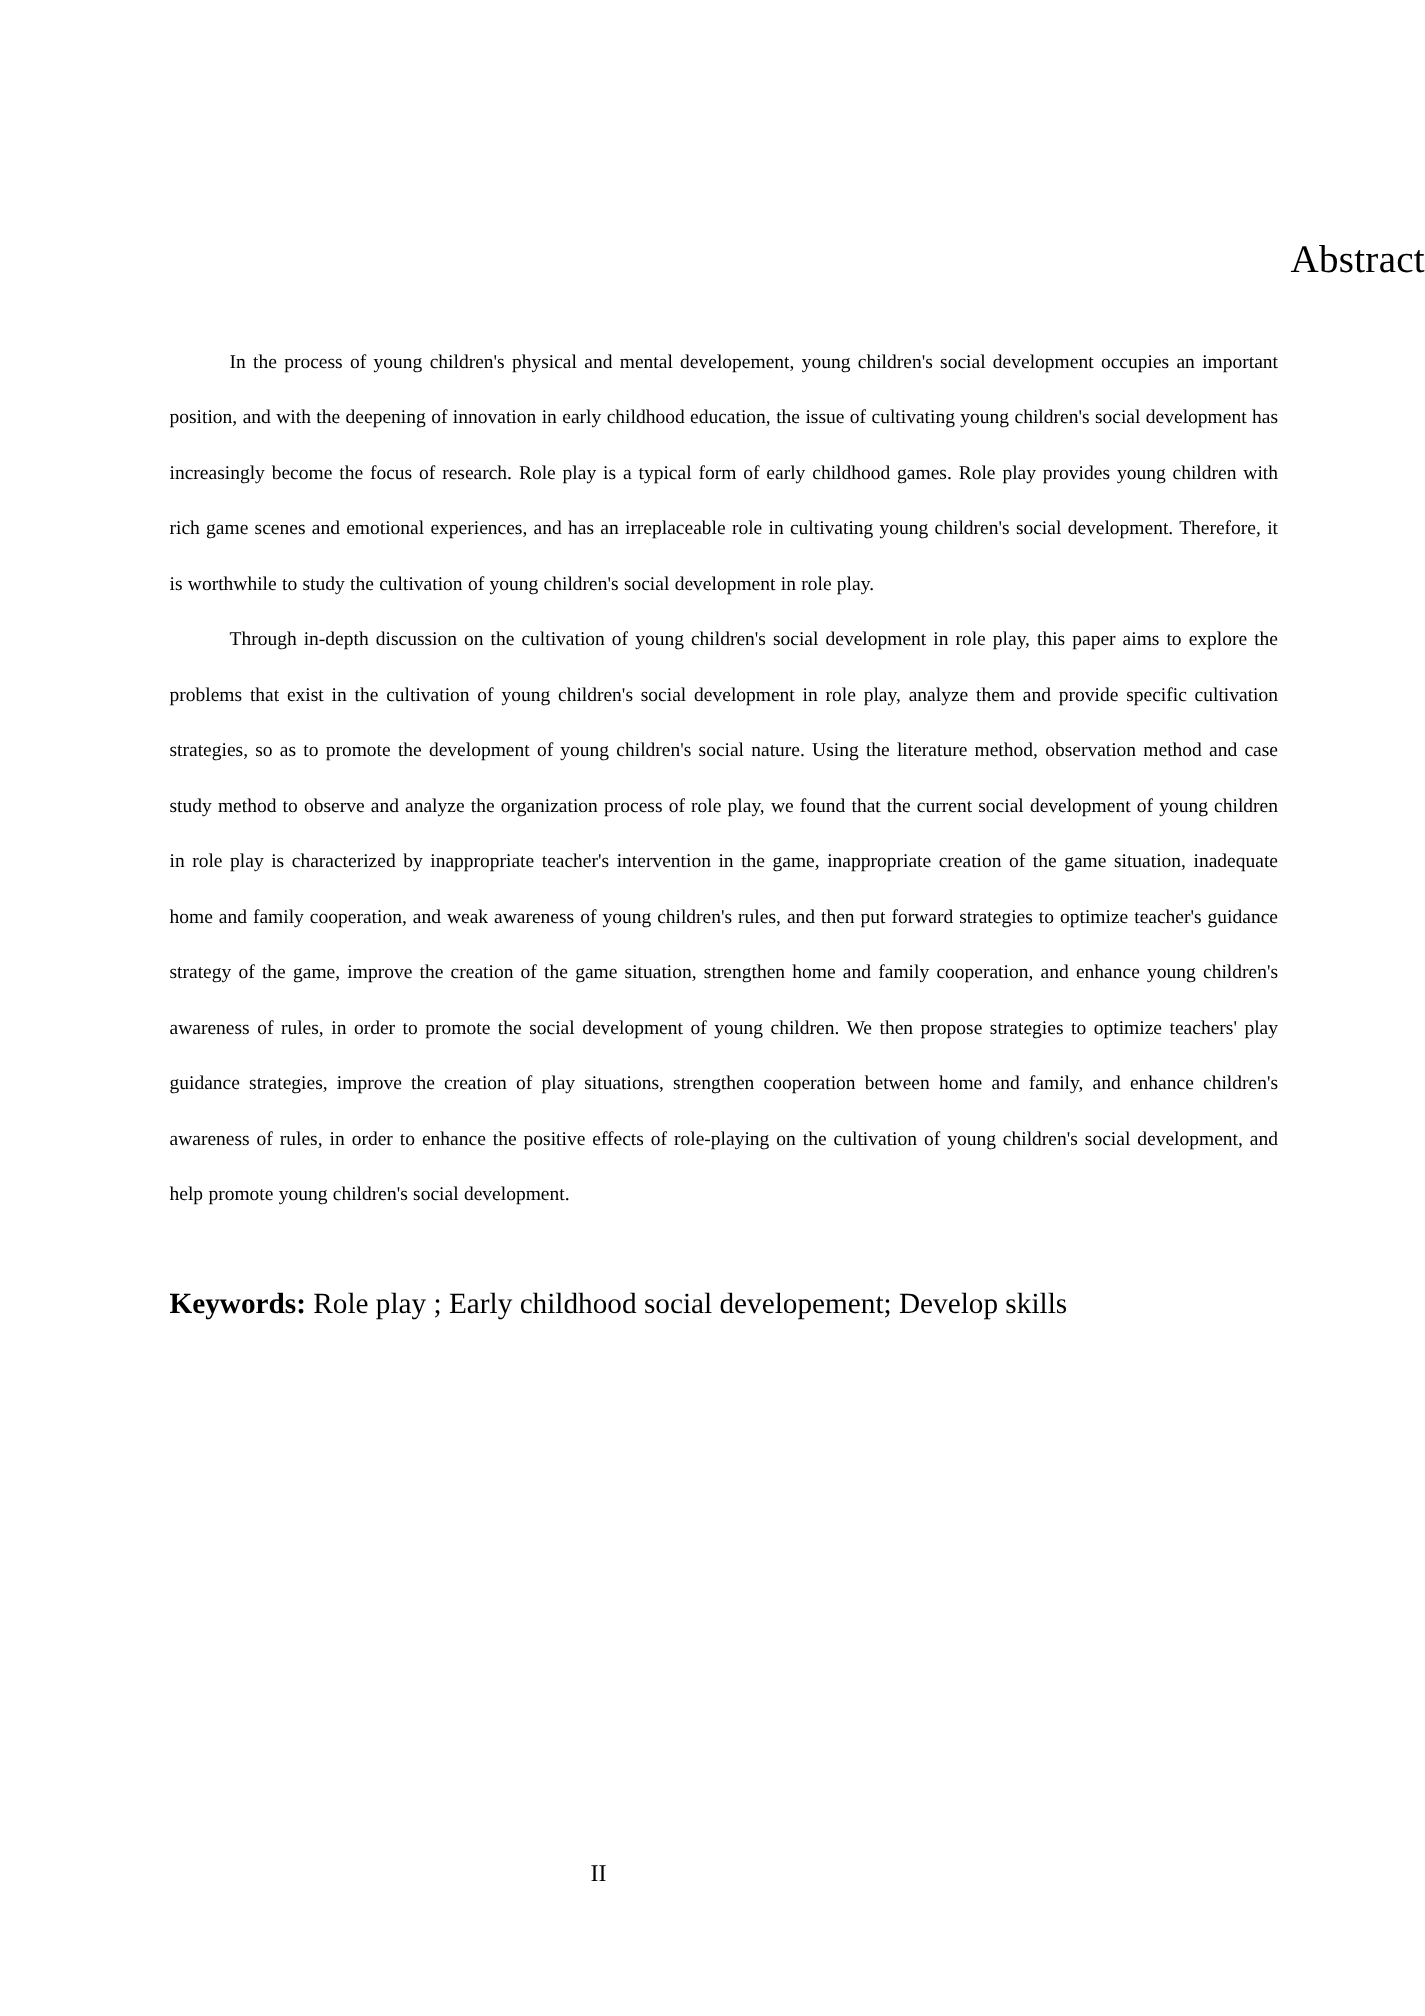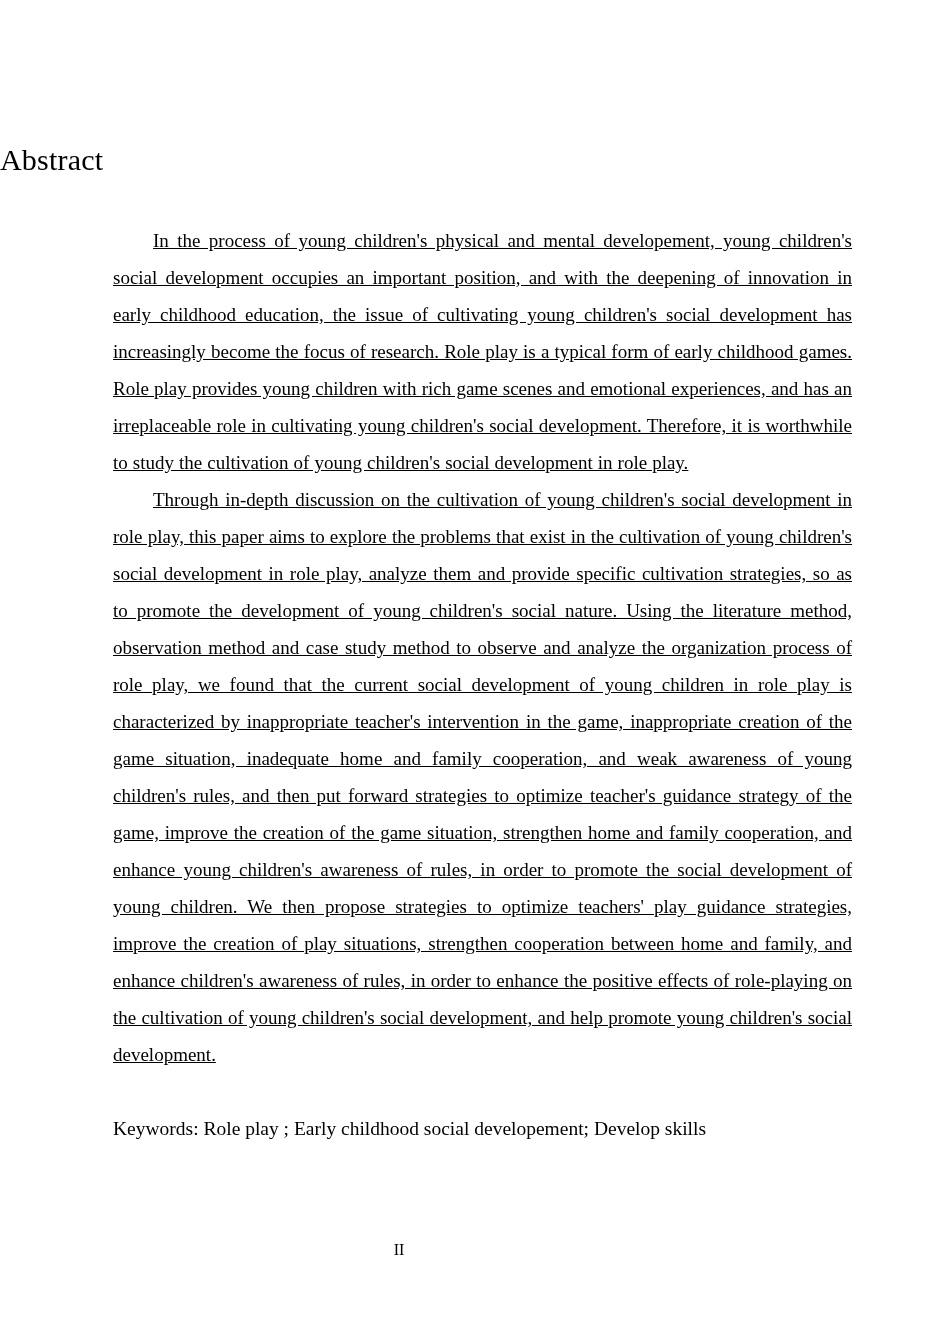--- a/index.html
+++ b/index.html
@@ -16,57 +16,56 @@
     position: relative;
     width: 950px;
     height: 1344px;
     background: #ffffff;
     overflow: hidden;
     box-sizing: border-box;
   }
   .page-title {
     position: absolute;
     left: 0;
-    top: 124px;
+    top: 140px;
     width: 950px;
-    text-align: left;
-    font-size: 30px;
+    text-align: right;
+    font-size: 26px;
     line-height: 32px;
     font-weight: 400;
     letter-spacing: 0.2px;
   }
   .body-block {
     position: absolute;
     left: 113px;
     top: 222px;
     width: 739px;
   }
   .para {
     margin: 0;
-    font-size: 19px;
+    font-size: 13px;
     line-height: 37px;
     text-align: justify;
     text-justify: inter-word;
     text-indent: 40px;
     word-spacing: 0.3px;
-    text-decoration: underline;
   }
   .para.last-line-short {
     text-align-last: left;
   }
   .keywords {
     margin: 0;
     padding-top: 37px;
     font-size: 19.5px;
     line-height: 37px;
     text-align: left;
     text-indent: 0;
   }
   .keywords-label {
-    font-weight: 400;
+    font-weight: 700;
     margin-top: 48px;
   }
   .page-number {
     position: absolute;
     left: 0;
     top: 1240px;
     width: 798px;
     text-align: center;
     font-size: 16px;
     line-height: 20px;

